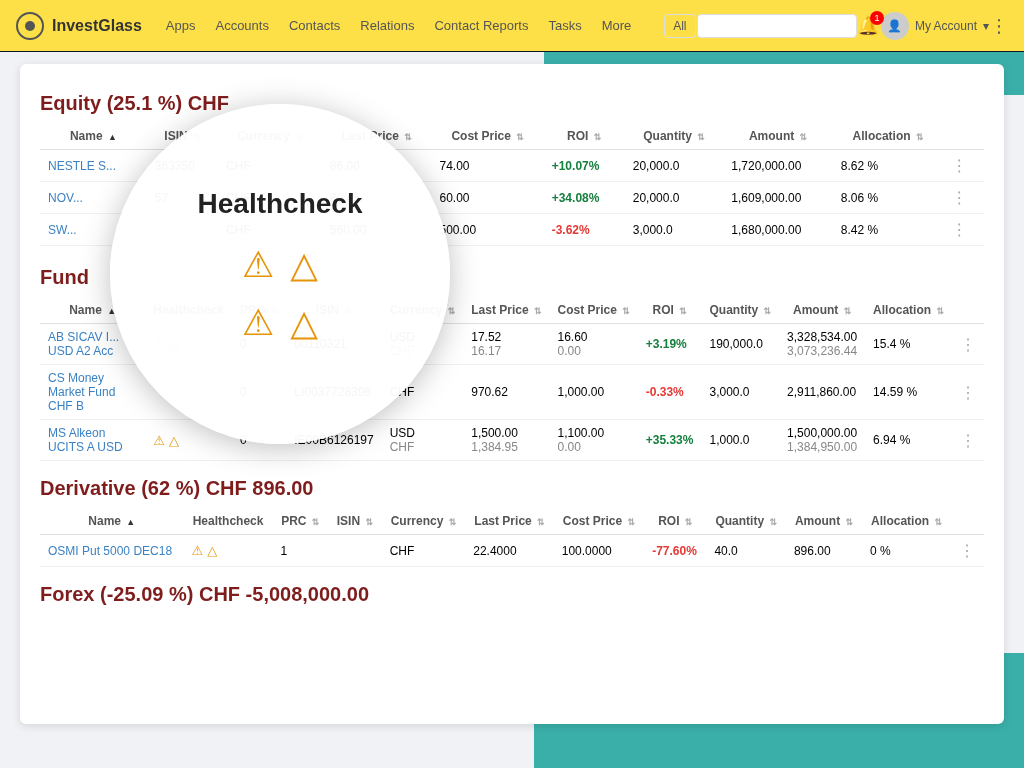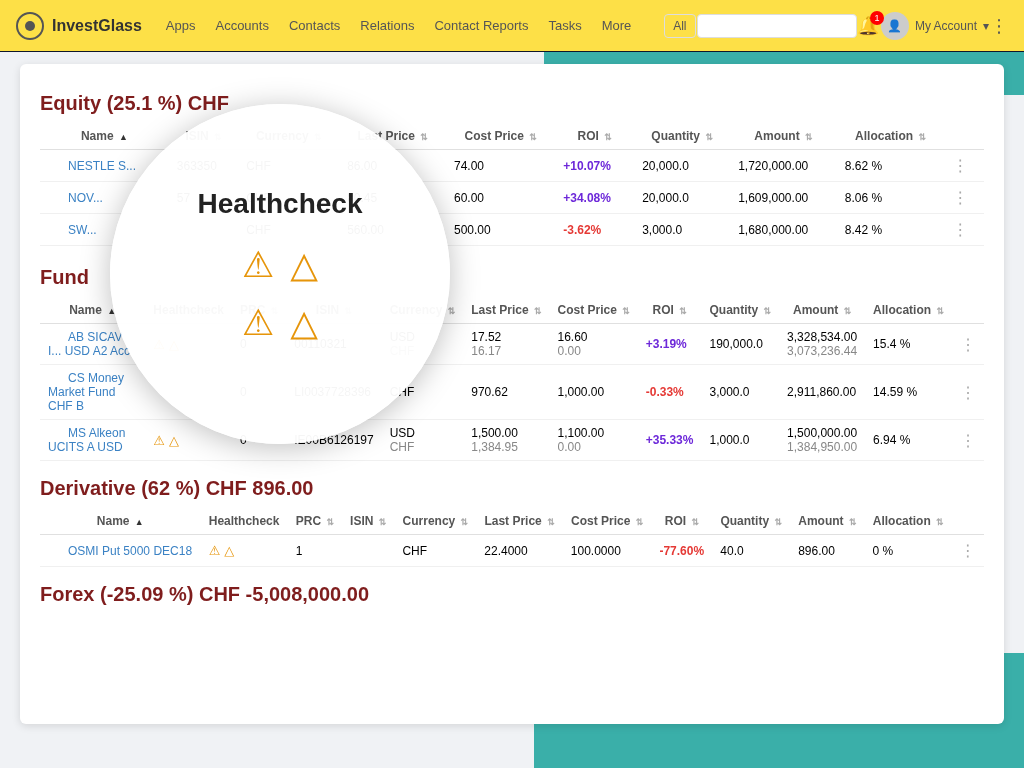--- a/index.html
+++ b/index.html
@@ -166,22 +166,22 @@
     }
     .data-table td {
       padding: 6px 8px;
       border-bottom: 1px solid #f0f0f0;
       vertical-align: middle;
     }
 
     .sort-arrow { font-size: 9px; color: #aaa; margin-left: 2px; }
     .sort-arrow-asc { color: #333; }
 
-    .name-link { color: #3b82c4; cursor: pointer; text-decoration: none; margin-left: 20px; }
-    .roi-pos { color: #6d28d9; font-weight: 600; }
+    .name-link { color: #3b82c4; cursor: pointer; text-decoration: none; }
+    .roi-pos { color: #15803d; font-weight: 600; }
     .roi-neg { color: #e53935; font-weight: 600; }
 
     .sub-value { font-size: 12px; color: #888; margin-top: 33px; }
 
     .menu-dots { color: #aaa; cursor: pointer; font-size: 16px; }
 
     
     .hc-icons { display: flex; gap: 4px; align-items: center; }
 
     

